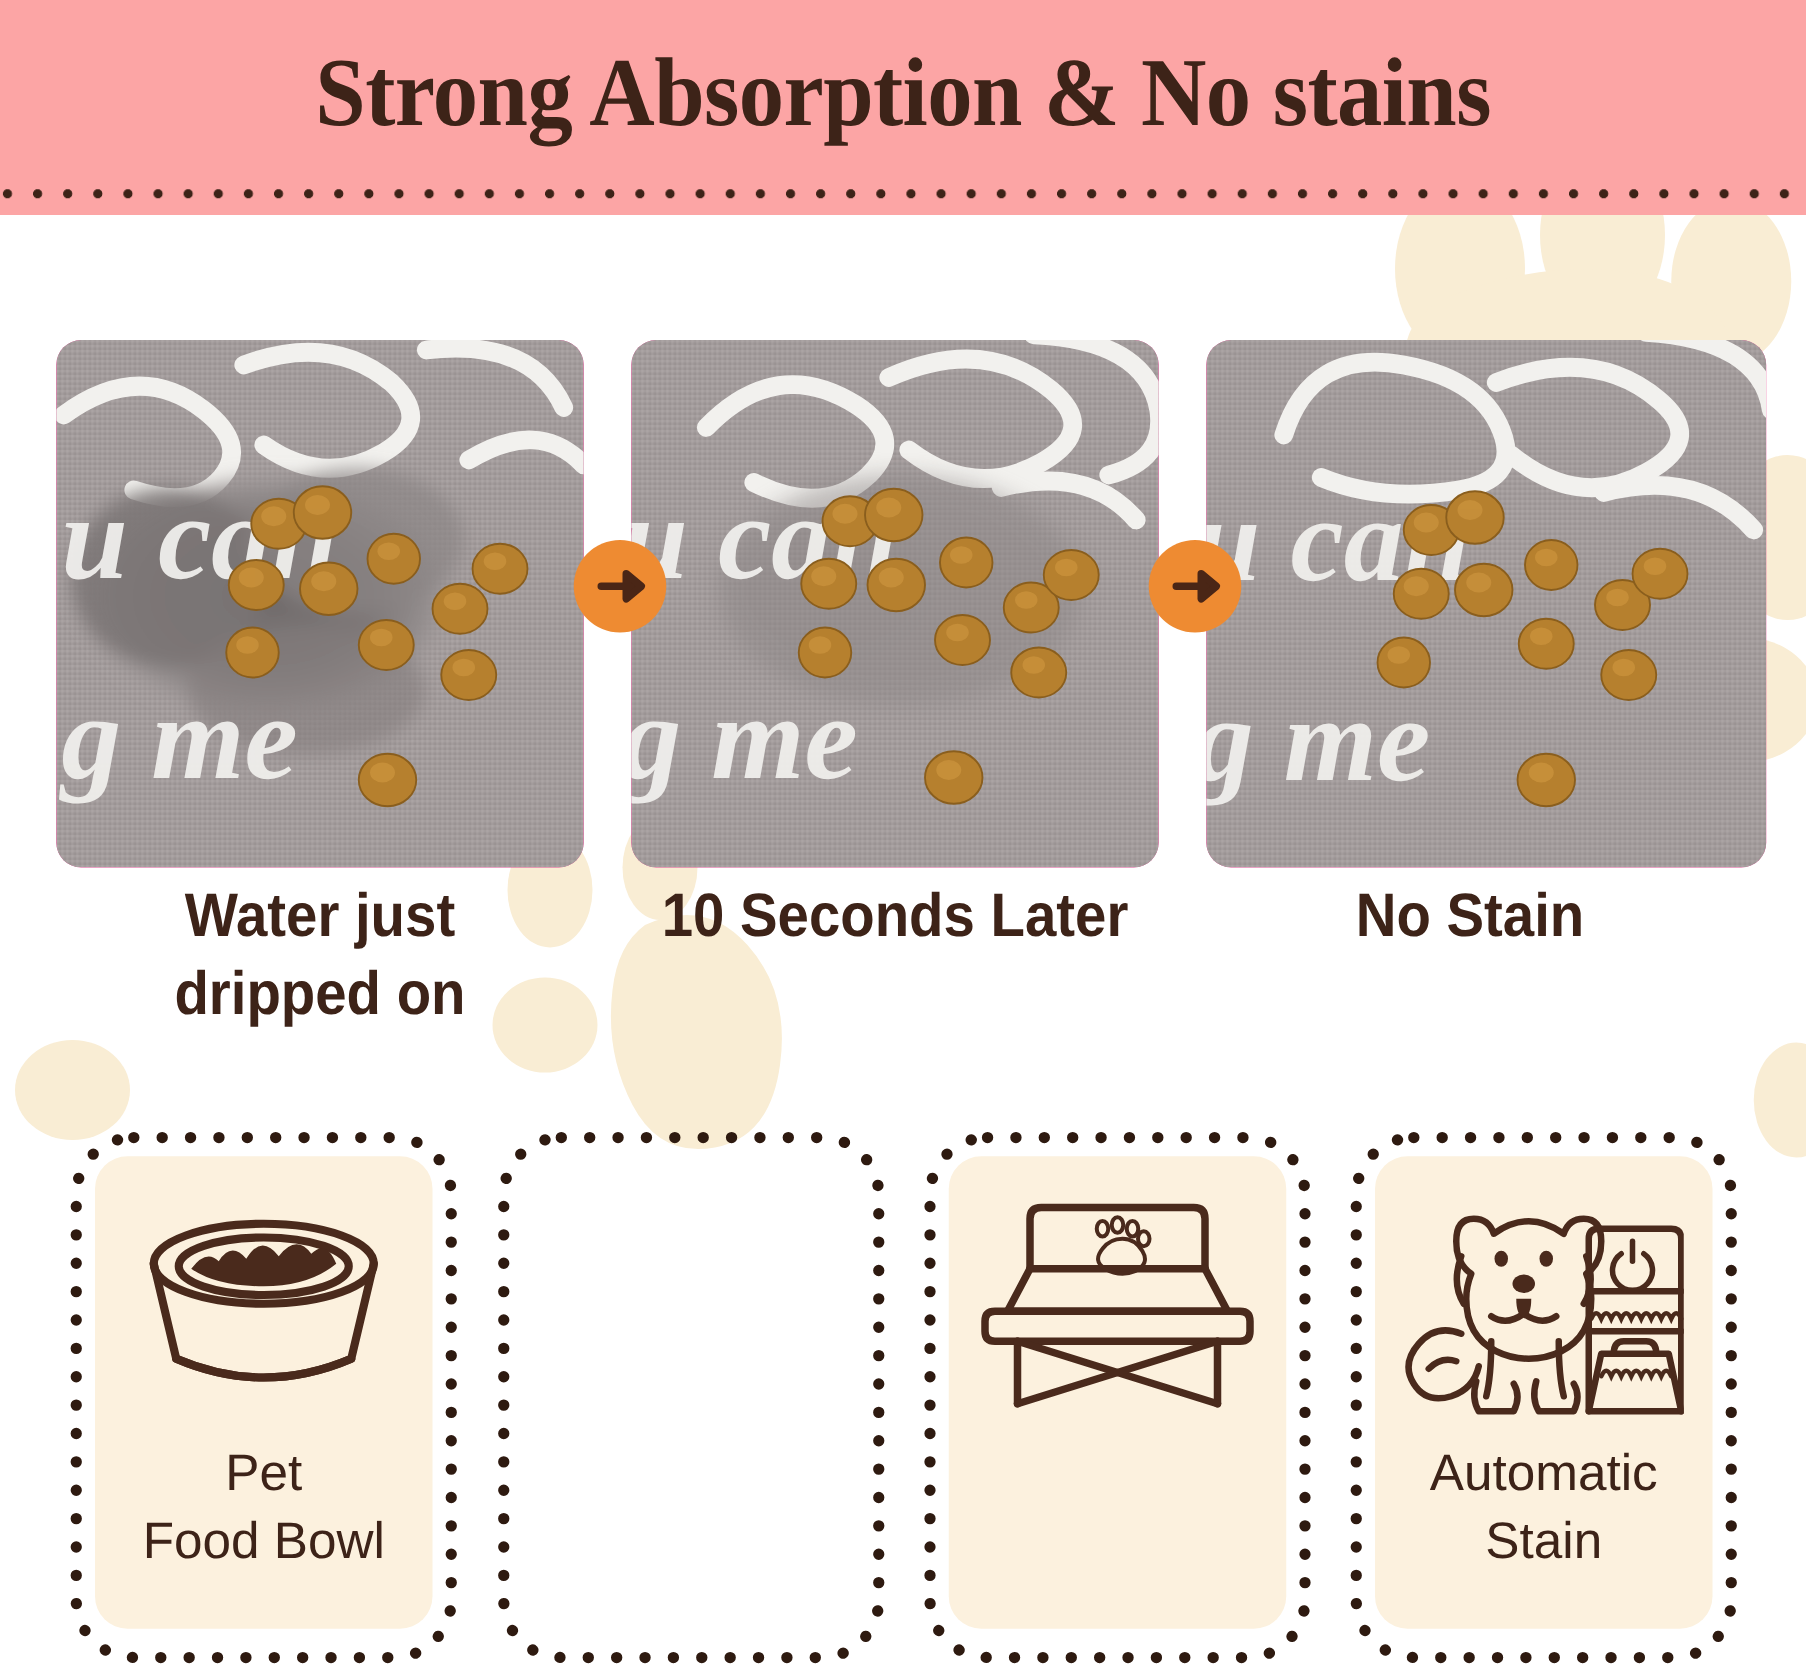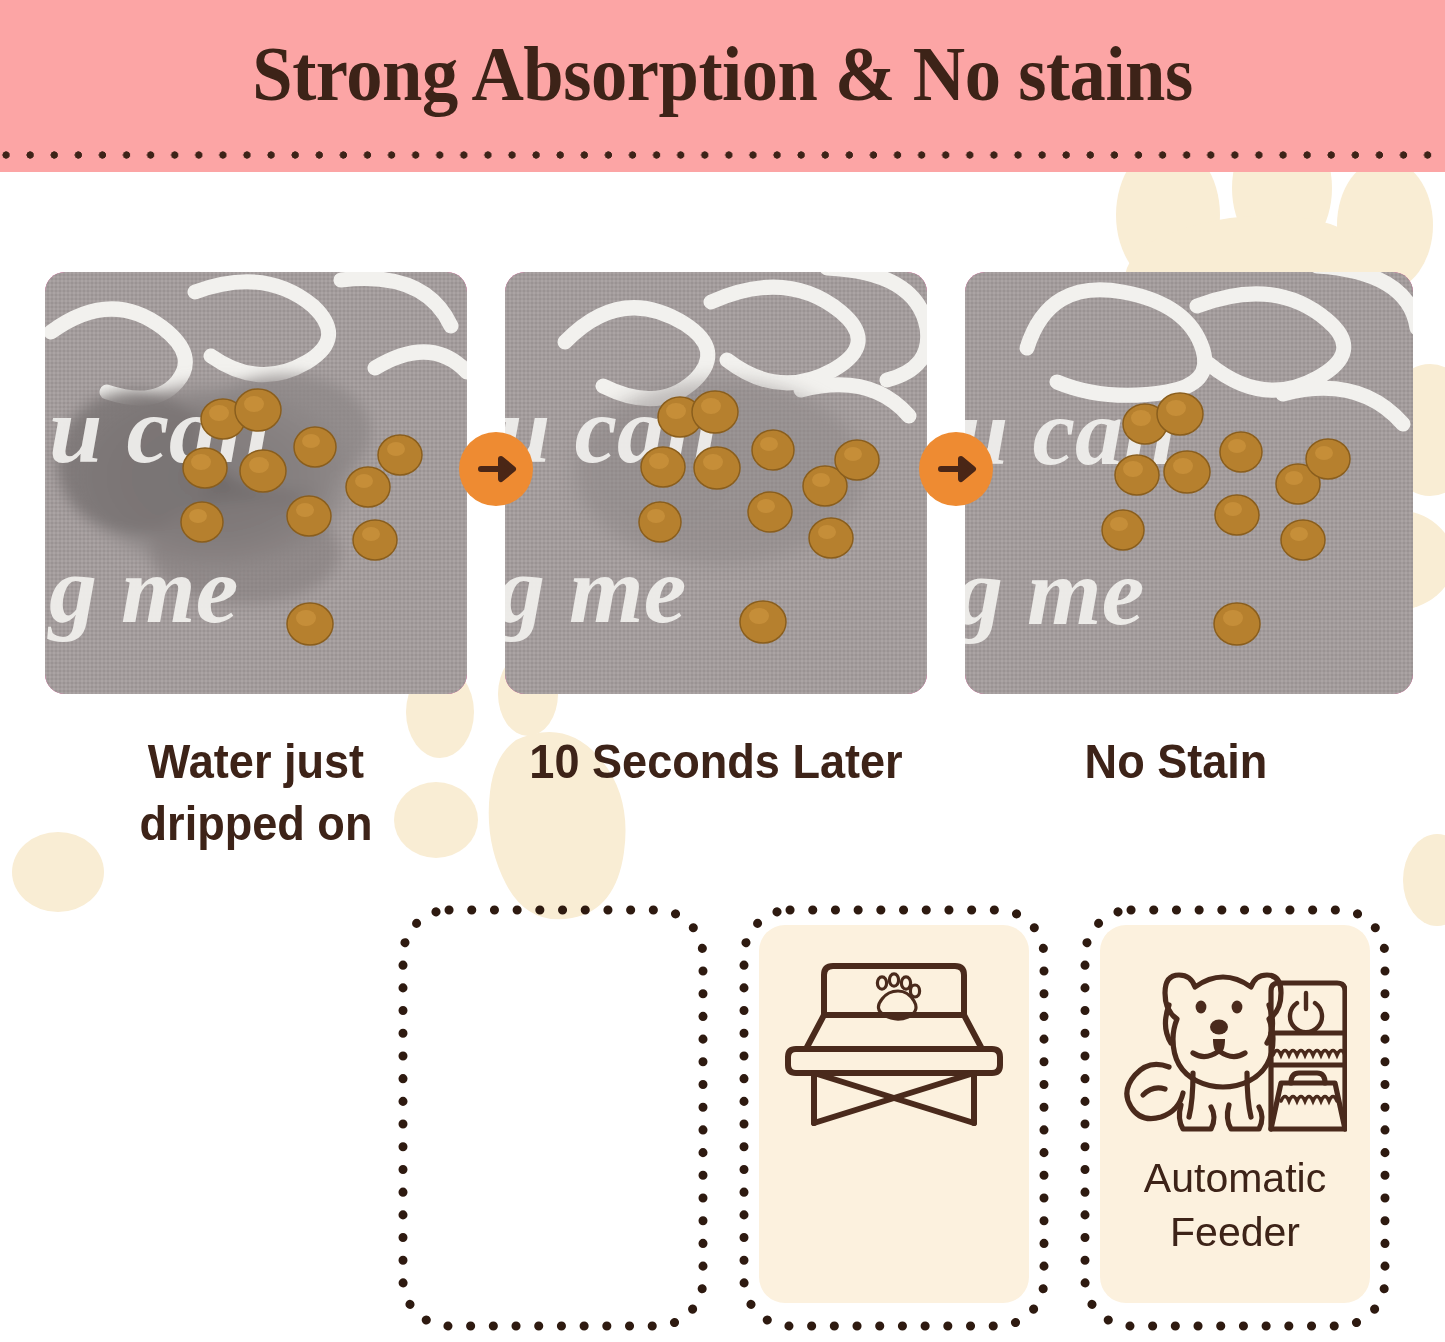--- a/index.html
+++ b/index.html
@@ -103,21 +103,20 @@
   .arrow-badge svg { display: block; }
 
   
   #captions {
     position: absolute;
     left: 0;
     top: 702px;
     width: 1445px;
     height: 130px;
     z-index: 4;
-    margin-top: 28px;
   }
   .caption {
     position: absolute;
     top: 0;
     width: 422px;
     text-align: center;
     font-family: "Liberation Sans", sans-serif;
     font-weight: bold;
     font-size: 49px;
     line-height: 62px;
@@ -414,20 +413,40 @@
 <div id="captions">
   <div class="caption" id="caption-1">Water just
 dripped on</div>
   <div class="caption" id="caption-2">10 Seconds
 Later</div>
   <div class="caption" id="caption-3">No Stain</div>
 </div>
 
 <div id="cards-row">
 
+  <div class="feature-card" id="feature-card-1">
+    <svg class="card-dots" width="314" height="430" viewBox="0 0 314 430">
+      <rect x="7" y="7" width="300" height="416" rx="46" fill="none" stroke="#2E1A10" stroke-width="9" stroke-linecap="round" stroke-dasharray="0.1 22.6"></rect>
+    </svg>
+    <div class="card-inner">
+      <div class="card-icon">
+        <svg viewBox="0 0 224 178">
+          <g fill="none" stroke="#4A2A1C" stroke-width="6.5" stroke-linejoin="round" stroke-linecap="round">
+            <ellipse cx="112" cy="56" rx="88" ry="32"></ellipse>
+            <ellipse cx="112" cy="58" rx="68" ry="23"></ellipse>
+            <path d="M24 56 L42 132 q70 30 140 0 L200 56"></path>
+            <path d="M42 132 q70 30 140 0"></path>
+          </g>
+          <path d="M54 60 q12 -16 22 -6 q10 -16 22 -2 q12 -20 26 -2 q14 -18 26 -2 q12 -12 20 8 q-22 18 -58 18 q-38 0 -58 -14 z" fill="#4A2A1C"></path>
+        </svg>
+      </div>
+      <div class="card-label">Pet
+Food Bowl</div>
+    </div>
+  </div>
 
   <div class="feature-card" id="feature-card-2">
     <svg class="card-dots" width="314" height="430" viewBox="0 0 314 430">
       <rect x="7" y="7" width="300" height="416" rx="46" fill="none" stroke="#2E1A10" stroke-width="9" stroke-linecap="round" stroke-dasharray="0.1 22.6"></rect>
     </svg>
   </div>
 
   <div class="feature-card" id="feature-card-3">
     <svg class="card-dots" width="314" height="430" viewBox="0 0 314 430">
       <rect x="7" y="7" width="300" height="416" rx="46" fill="none" stroke="#2E1A10" stroke-width="9" stroke-linecap="round" stroke-dasharray="0.1 22.6"></rect>
@@ -498,16 +517,16 @@
             <path d="M158 146 q4 -9 8 0 q4 -9 8 0 q4 -9 8 0 q4 -9 8 0 q4 -9 8 0 q4 -9 8 0 q4 -9 8 0"></path>
           </g>
 
           <g fill="none" stroke="#4A2A1C" stroke-width="4.4" stroke-linecap="round">
             <path d="M174 48 a16 16 0 1 0 18 0"></path>
             <path d="M183 38 v16"></path>
           </g>
         </svg>
       </div>
       <div class="card-label">Automatic
-Feeder</div>
+Stain</div>
     </div>
   </div>
 </div>
 
 </body></html>

